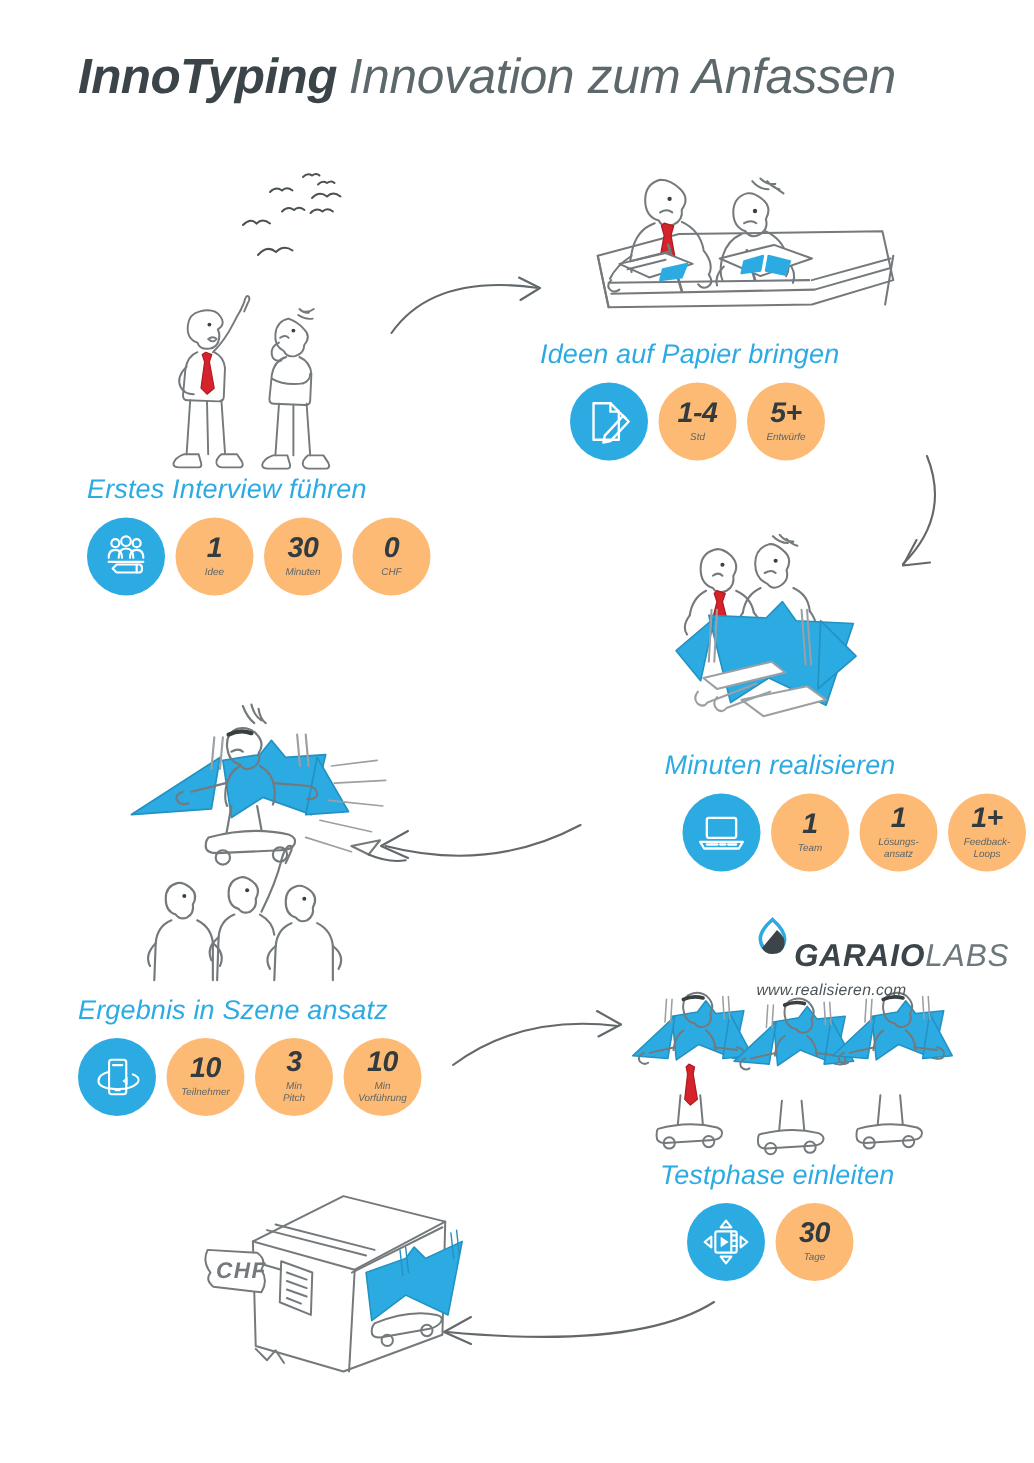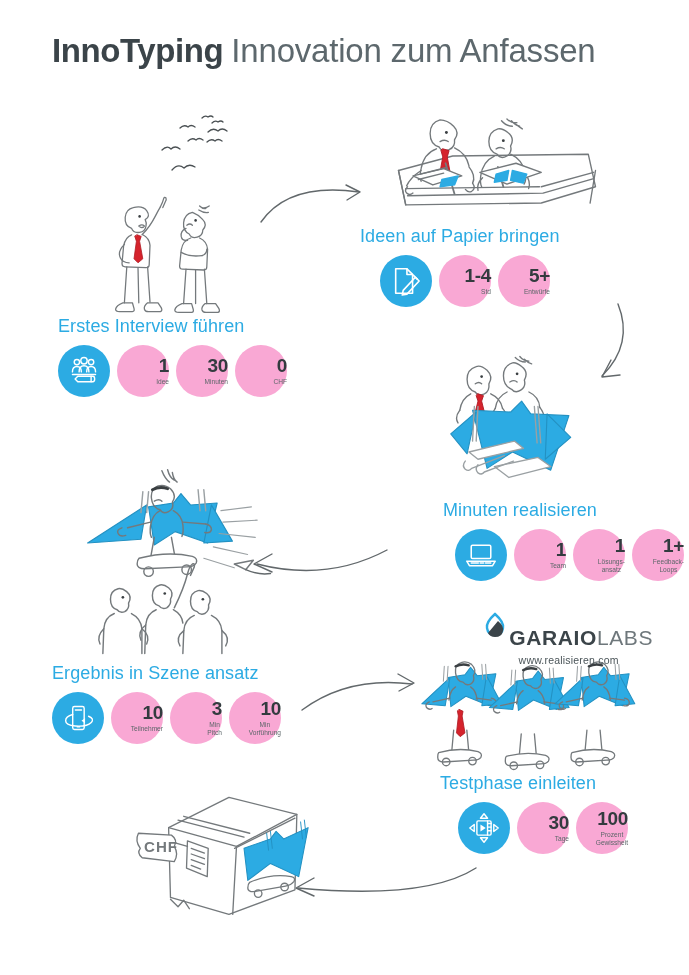--- a/index.html
+++ b/index.html
@@ -4,62 +4,62 @@
 <style>
   html,body{margin:0;padding:0;}
   body{
     width:689px;height:975px;
     background:#ffffff;
     font-family:"Liberation Sans", sans-serif;
     overflow:hidden;
     position:relative;
     color:#3b4448;
   }
-  .canvas{position:relative;width:689px;height:686px;}
+  .canvas{position:relative;width:689px;height:686px;font-style:italic;}
 
   
   .header{position:absolute;left:52px;top:32px;white-space:nowrap;}
   .header .brand{
     font-size:33px;font-weight:700;letter-spacing:-0.4px;color:#3b4449;
   }
   .header .tagline{
     font-size:33px;font-weight:300;letter-spacing:-0.2px;color:#5d686d;
     margin-left:8px;
   }
 
   
   .step{position:absolute;}
   .step .caption{
     font-size:18px;color:#2cabe3;font-weight:400;white-space:nowrap;
     letter-spacing:.1px;margin-bottom:8px;
   }
   .badges{display:flex;align-items:center;gap:7px;}
   .badge{
     width:52px;height:52px;border-radius:50%;
-    background:#f9a8d4;
-    display:flex;flex-direction:column;align-items:flex-end;justify-content:center;
+    background:#fdba74;
+    display:flex;flex-direction:column;align-items:center;justify-content:center;
     flex:0 0 auto;
   }
   .badge .val{font-size:19px;font-weight:600;color:#333b3f;line-height:1;letter-spacing:-.3px;}
   .badge .lbl{
     font-size:6.6px;color:#5c6669;line-height:1.18;text-align:center;
     margin-top:3px;max-width:50px;
   }
   .badge.icon{
     background:#2cabe3;width:52px;height:52px;
     align-items:center;justify-content:center;
   }
   .badge.icon svg{display:block;}
 
   
   .art{position:absolute;pointer-events:none;}
   .art svg{display:block;overflow:visible;}
 
   
-  .footer{position:absolute;right:36px;bottom:20px;text-align:center;}
+  .footer{position:absolute;right:16px;bottom:20px;text-align:left;}
   .logo-row{display:flex;align-items:flex-end;justify-content:flex-end;gap:2px;}
   .logo-mark{margin-right:1px;margin-bottom:2px;}
   .logo-text{font-size:21px;letter-spacing:.6px;line-height:1;}
   .logo-text .g1{font-weight:700;color:#3b4449;}
   .logo-text .g2{font-weight:300;color:#6e777b;}
   .site{font-size:10.5px;color:#4a5458;margin-top:6px;letter-spacing:.2px;}
 </style>
 </head>
 <body>
 
@@ -494,24 +494,20 @@
             <path d="M18 34 l-4 -5 h8 z"></path>
             <path d="M2 18 l5 -4 v8 z"></path>
             <path d="M34 18 l-5 -4 v8 z"></path>
           </g>
         </svg>
       </div>
       <div class="badge">
         <span class="val">30</span>
         <span class="lbl">Tage</span>
       </div>
-      <div class="badge">
-        <span class="val">100</span>
-        <span class="lbl">Prozent<br>Gewissheit</span>
-      </div>
     </div>
   </div>
 
   <div class="footer">
     <div class="logo-row">
       <span class="logo-mark">
         <svg width="22" height="30" viewBox="0 0 22 30">
           <path d="M11 2 q9 8 8 14 q-1 7 -8 7 q-7 0 -8 -7 q-1 -6 8 -14z" fill="none" stroke="#2cabe3" stroke-width="2.4"></path>
           <path d="M14 9 q6 5 5 10 q-1 6 -8 6 q-5 0 -7 -4z" fill="#3b4449" stroke="none"></path>
         </svg>

